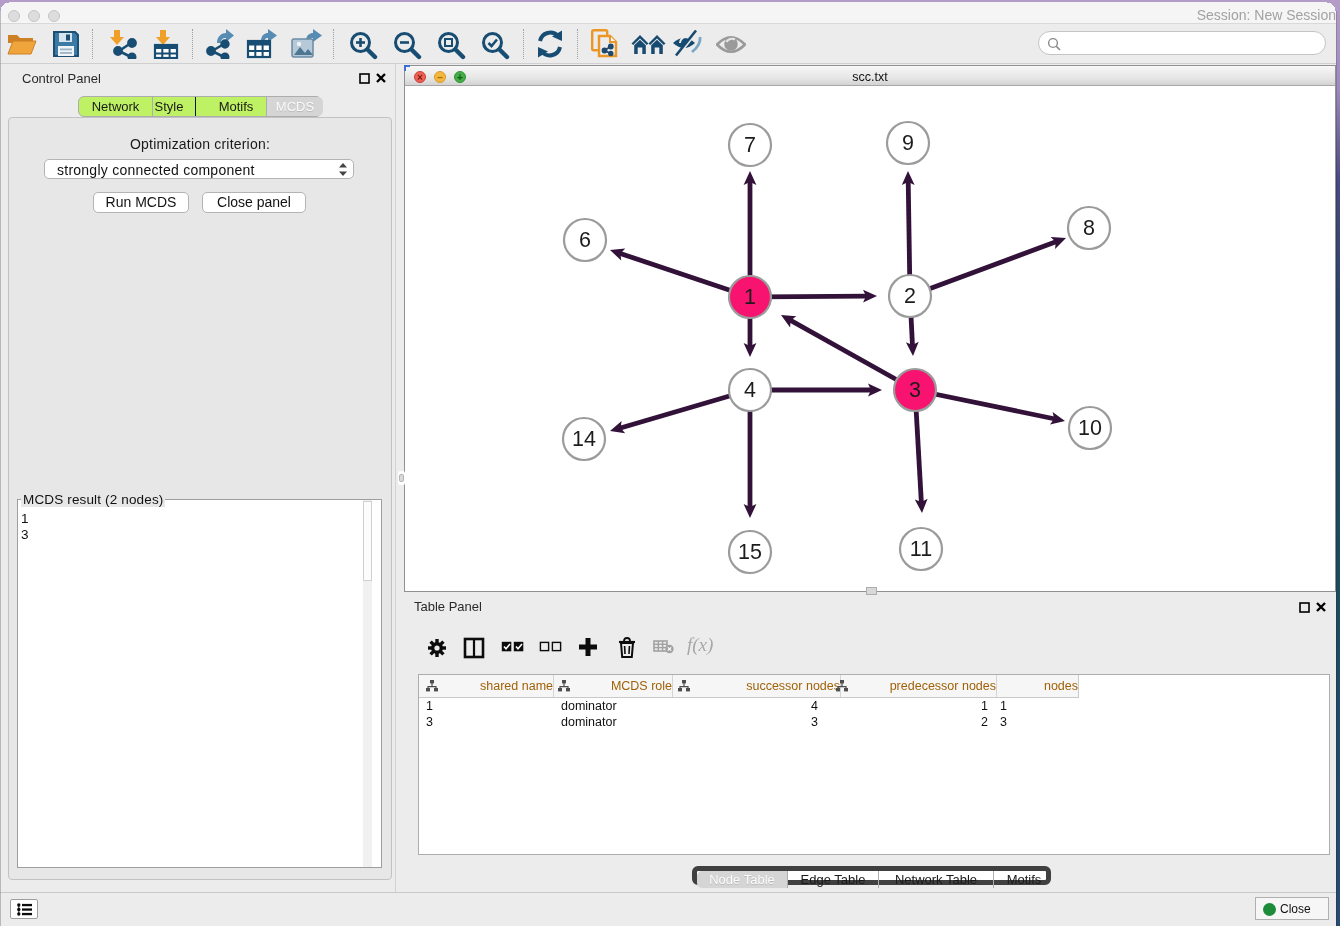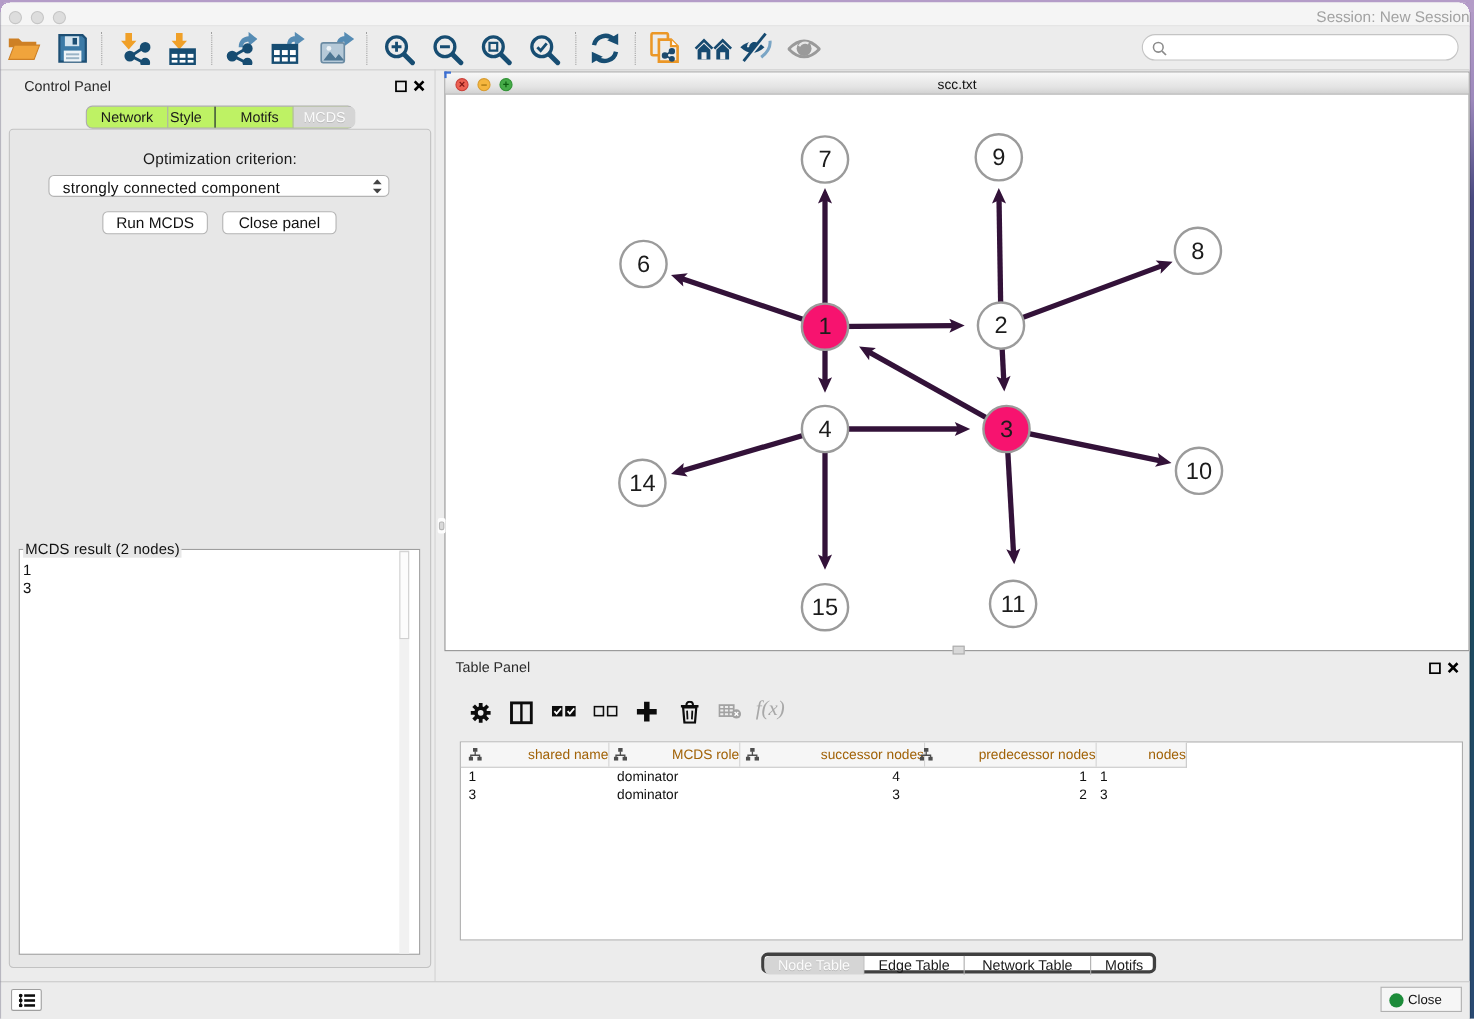--- a/index.html
+++ b/index.html
@@ -41,21 +41,21 @@
 #graph{position:absolute;left:405px;top:86px;}
 
 #tp-title{position:absolute;left:414px;top:599px;font-size:13px;color:#2a2a2a;}
 #tbl-toolbar{position:absolute;left:404px;top:630px;}
 #tablebox{position:absolute;left:418px;top:674px;width:912px;height:181px;background:#fff;border:1px solid #adadad;box-sizing:border-box;}
 #thead{position:absolute;left:0;top:0;width:659px;height:22px;background:#f6f6f6;border-bottom:1px solid #c9c9c9;border-right:1px solid #c9c9c9;}
 .th{position:absolute;top:0;height:22px;border-right:1px solid #d4d4d4;box-sizing:border-box;font-size:12.5px;color:#a16207;text-align:right;line-height:22px;}
 .td{position:absolute;font-size:12.5px;color:#111;height:16px;line-height:16px;}
 .hicon{position:absolute;top:5px;}
 
-#btabs{position:absolute;left:692px;top:866px;width:359px;height:19px;background:#fff;border:3px solid #404040;border-radius:6px;box-sizing:border-box;}
+#btabs{position:absolute;left:692px;top:866px;width:359px;height:19px;background:#fff;border:5px solid #404040;border-radius:6px;box-sizing:border-box;}
 .btab{position:absolute;top:0;height:17px;font-size:13px;color:#1a1a1a;text-align:center;line-height:17px;}
 
 #statusbar{position:absolute;left:0;top:892px;width:1336px;height:34px;background:#ececec;border-top:1px solid #c9c9c9;}
 #listbtn{position:absolute;left:10px;top:899px;width:28px;height:20px;background:#fff;border:1px solid #9f9f9f;border-radius:2px;box-sizing:border-box;}
 #membtn{position:absolute;left:1255px;top:897px;width:74px;height:23px;background:#f6f6f6;border:1px solid #b0b0b0;box-sizing:border-box;}
 #membtn span{position:absolute;left:24px;top:4px;font-size:12px;color:#111;}
 #memdot{position:absolute;left:7px;top:5px;width:13px;height:13px;border-radius:50%;background:#1d8c3a;}
 </style>
 </head>
 <body>

